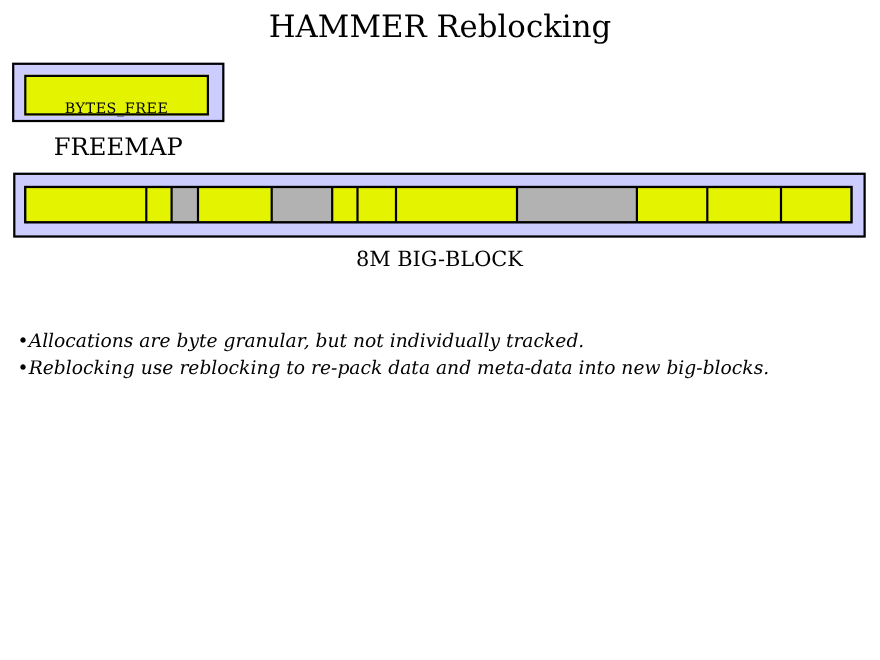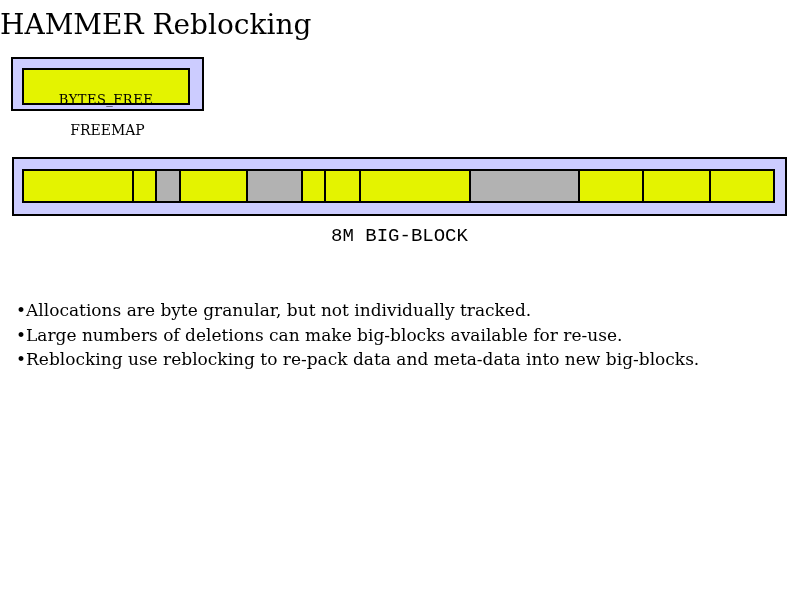--- a/index.html
+++ b/index.html
@@ -7,21 +7,21 @@
   body {
     position: relative;
     background: #ffffff;
     font-family: "DejaVu Serif", "Liberation Serif", serif;
     color: #000000;
     overflow: hidden;
   }
   .title {
     position: absolute;
     top: 8px; left: 0; width: 800px;
-    text-align: left;
+    text-align: center;
     font-size: 28px;
     line-height: 34px;
     color: #000;
   }
   
   .freemap-box {
     position: absolute;
     left: 11px; top: 57px;
     width: 193px; height: 54px;
     background: var(--lavender, #ccccff);
@@ -40,21 +40,21 @@
   .freemap-cell span {
     font-size: 13px;
     letter-spacing: 0.5px;
     margin-top: 25px;
   }
   .freemap-caption {
     position: absolute;
     left: 11px; top: 122px;
     width: 193px;
     text-align: center;
-    font-size: 14px;
+    font-size: 22px;
   }
   
   .bigblock-box {
     position: absolute;
     left: 12px; top: 157px;
     width: 775px; height: 59px;
     background: var(--lavender, #ccccff);
     border: 2px solid var(--border, #000);
   }
   .bigblock-bar {
@@ -66,29 +66,29 @@
     display: flex;
     gap: 2px;
   }
   .bigblock-bar .seg { height: 100%; }
   .bigblock-caption {
     position: absolute;
     left: 12px; top: 225px;
     width: 775px;
     text-align: center;
     font-size: 19px;
-    font-family: Liberation Mono, monospace;
   }
   
   .notes {
     position: absolute;
     left: 16px; top: 298px;
     width: 770px;
     font-size: 17px;
     line-height: 24.5px;
+    font-style: italic;
   }
 </style>
 </head>
 <body>
 
 <div class="title">HAMMER Reblocking</div>
 
 <div class="freemap-box">
   <div class="freemap-cell">
     <span>BYTES_FREE</span>
@@ -109,15 +109,14 @@
       <div class="seg" style="flex-grow: 14.6; background: rgb(178, 178, 178);"></div>
       <div class="seg" style="flex-grow: 8.6; background: rgb(228, 243, 0);"></div>
       <div class="seg" style="flex-grow: 8.8; background: rgb(228, 243, 0);"></div>
       <div class="seg" style="flex-grow: 8.5; background: rgb(228, 243, 0);"></div>
     </div>
 </div>
 <div class="bigblock-caption">8M BIG-BLOCK</div>
 
 <div class="notes">
     <div>•Allocations are byte granular, but not individually tracked.</div>
-    <div>•Large numbers of deletions can make big-blocks available for re-use.</div>
     <div>•Reblocking use reblocking to re-pack data and meta-data into new big-blocks.</div>
   </div>
 
 </body></html>

